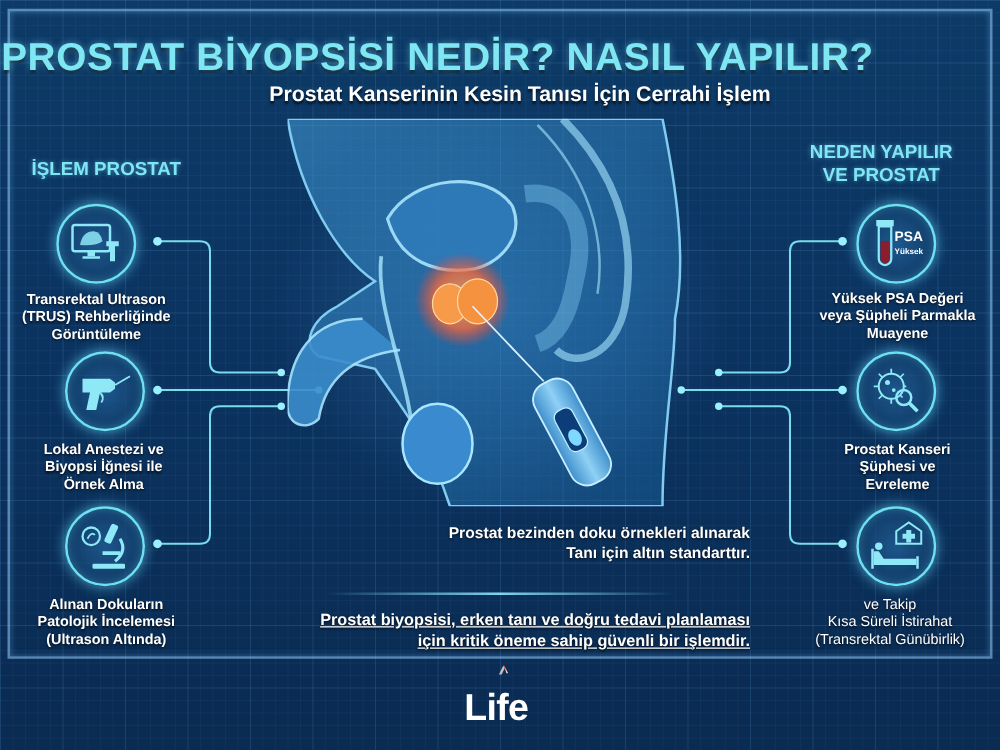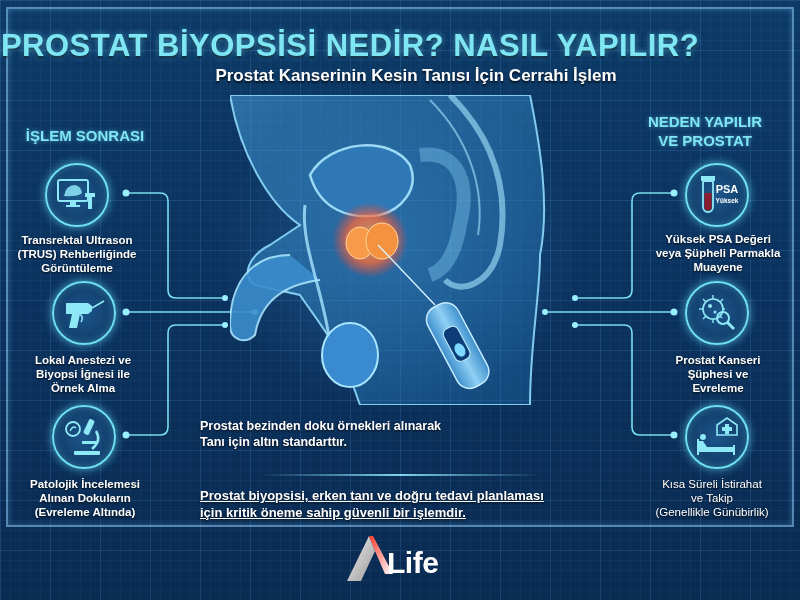--- a/index.html
+++ b/index.html
@@ -57,32 +57,32 @@
       position: absolute; font-family: "Liberation Sans", sans-serif;
       font-weight: bold; font-size: 11.5px; line-height: 14px; text-align: center;
       color: #ffffff; text-shadow: 0 1px 2px rgba(0,0,0,0.8);
       width: 170px;
     }
     .item-label.light { font-weight: normal; }
     .item-label span { display: block; }
     .connectors { position: absolute; left: 0; top: 0; width: 800px; height: 600px; pointer-events: none; }
     .anatomy { position: absolute; left: 230px; top: 95px; width: 340px; height: 310px; }
     .desc {
-      position: absolute; left: 200px; width: 400px; text-align: left;
+      position: absolute; left: 200px; width: 400px; text-align: right;
       font-family: "Liberation Sans", sans-serif; font-weight: bold;
       color: #ffffff; text-shadow: 0 1px 2px rgba(0,0,0,0.8);
     }
     .desc span { display: block; }
     .desc-1 { top: 418px; font-size: 12.5px; line-height: 16px; }
     .desc-2 { top: 487px; font-size: 13px; line-height: 17px; text-decoration: underline; }
     .divider {
       position: absolute; left: 260px; top: 474px; width: 280px; height: 2px;
       background: linear-gradient(90deg, rgba(120,220,255,0), rgba(140,230,255,0.9), rgba(120,220,255,0));
     }
-    .logo { position: absolute; left: 343px; top: 532px; width: 120px; height: 52px; display: flex; align-items: center; }
+    .logo { position: absolute; left: 343px; top: 532px; width: 120px; height: 52px; display: flex; align-items: center; flex-direction: column; }
     .logo svg { width: 56px; height: 50px; }
     .logo-text {
       font-family: "Liberation Sans", sans-serif; font-weight: bold; font-size: 30px;
       color: #ffffff; margin-left: -12px; margin-top: 10px; letter-spacing: -0.5px;
     }
   </style>
 </head>
 <body>
 
 <div class="grid"></div>
@@ -111,21 +111,21 @@
       <circle cx="225" cy="325" r="3"></circle>
     <circle cx="674" cy="193" r="3.5"></circle>
       <circle cx="575" cy="298" r="3"></circle>
     <circle cx="674" cy="312" r="3.5"></circle>
       <circle cx="545" cy="312" r="3"></circle>
     <circle cx="674" cy="435" r="3.5"></circle>
       <circle cx="575" cy="325" r="3"></circle>
   </g>
 </svg>
 
-<div class="section-head" style="left:15px; top:126px; width:140px;">İŞLEM SONRASI</div>
+<div class="section-head" style="left:15px; top:126px; width:140px;">İŞLEM PROSTAT</div>
 
 <div class="icon-circle" style="left:45px; top:163px;">
   <svg viewBox="0 0 44 44">
     <rect x="3" y="7" width="30" height="21" rx="2" fill="none" stroke="#8fe8f6" stroke-width="2"></rect>
     <path d="M9 23 Q11 12 20 12 Q26 13 27 20 Q22 24 9 23Z" fill="#8fe8f6" opacity="0.85"></path>
     <rect x="15" y="28" width="6" height="4" fill="#8fe8f6"></rect>
     <rect x="11" y="32" width="14" height="2" fill="#8fe8f6"></rect>
     <path d="M30 20 h10 v4 h-3 v12 h-4 v-12 h-3z" fill="#8fe8f6"></path>
   </svg>
 </div>
@@ -152,23 +152,23 @@
   <svg viewBox="0 0 44 44">
     <circle cx="11" cy="14" r="7" fill="none" stroke="#8fe8f6" stroke-width="1.8"></circle>
     <path d="M8 16 q3 -6 6 -3" fill="none" stroke="#8fe8f6" stroke-width="1.4"></path>
     <rect x="24" y="4" width="6" height="16" rx="2" transform="rotate(25 27 12)" fill="#8fe8f6"></rect>
     <path d="M34 16 q6 10 -4 18" fill="none" stroke="#8fe8f6" stroke-width="2.5"></path>
     <rect x="20" y="26" width="14" height="3" fill="#8fe8f6"></rect>
     <rect x="12" y="36" width="26" height="4" rx="1" fill="#8fe8f6"></rect>
   </svg>
 </div>
 <div class="item-label" style="left:0px; top:477px;">
+  <span>Alınan Dokuların</span>
   <span>Patolojik İncelemesi</span>
-  <span>Alınan Dokuların</span>
-  <span>(Evreleme Altında)</span>
+  <span>(Ultrason Altında)</span>
 </div>
 
 <div class="section-head" style="left:630px; top:112px; width:150px;">
   <span style="display:block">NEDEN YAPILIR</span>
   <span style="display:block">VE PROSTAT</span>
 </div>
 
 <div class="icon-circle" style="left:685px; top:163px;">
   <svg viewBox="0 0 44 44">
     <rect x="6" y="3" width="14" height="5" fill="#8fe8f6"></rect>
@@ -213,23 +213,23 @@
   <svg viewBox="0 0 44 44">
     <path d="M22 10 l10 -7 l10 7 v10 h-20z" fill="none" stroke="#8fe8f6" stroke-width="1.6"></path>
     <path d="M30 9 h4 v3 h3 v4 h-3 v3 h-4 v-3 h-3 v-4 h3z" fill="#8fe8f6"></path>
     <circle cx="8" cy="22" r="3" fill="#8fe8f6"></circle>
     <path d="M4 26 h4 l4 6 h26 v5 h-34z" fill="#8fe8f6"></path>
     <rect x="2" y="24" width="2" height="16" fill="#8fe8f6"></rect>
     <rect x="38" y="30" width="2" height="10" fill="#8fe8f6"></rect>
   </svg>
 </div>
 <div class="item-label light" style="left:627px; top:477px;">
+  <span>ve Takip</span>
   <span>Kısa Süreli İstirahat</span>
-  <span>ve Takip</span>
-  <span>(Genellikle Günübirlik)</span>
+  <span>(Transrektal Günübirlik)</span>
 </div>
 
 <svg class="anatomy" viewBox="0 0 340 310">
   <defs>
     <radialGradient id="prostateGlow" cx="50%" cy="50%" r="50%">
       <stop offset="0%" stop-color="#ffb060"></stop>
       <stop offset="60%" stop-color="#ff6a35"></stop>
       <stop offset="100%" stop-color="#ff4030" stop-opacity="0"></stop>
     </radialGradient>
     <linearGradient id="bodyFill" x1="0" y1="0" x2="1" y2="1">

